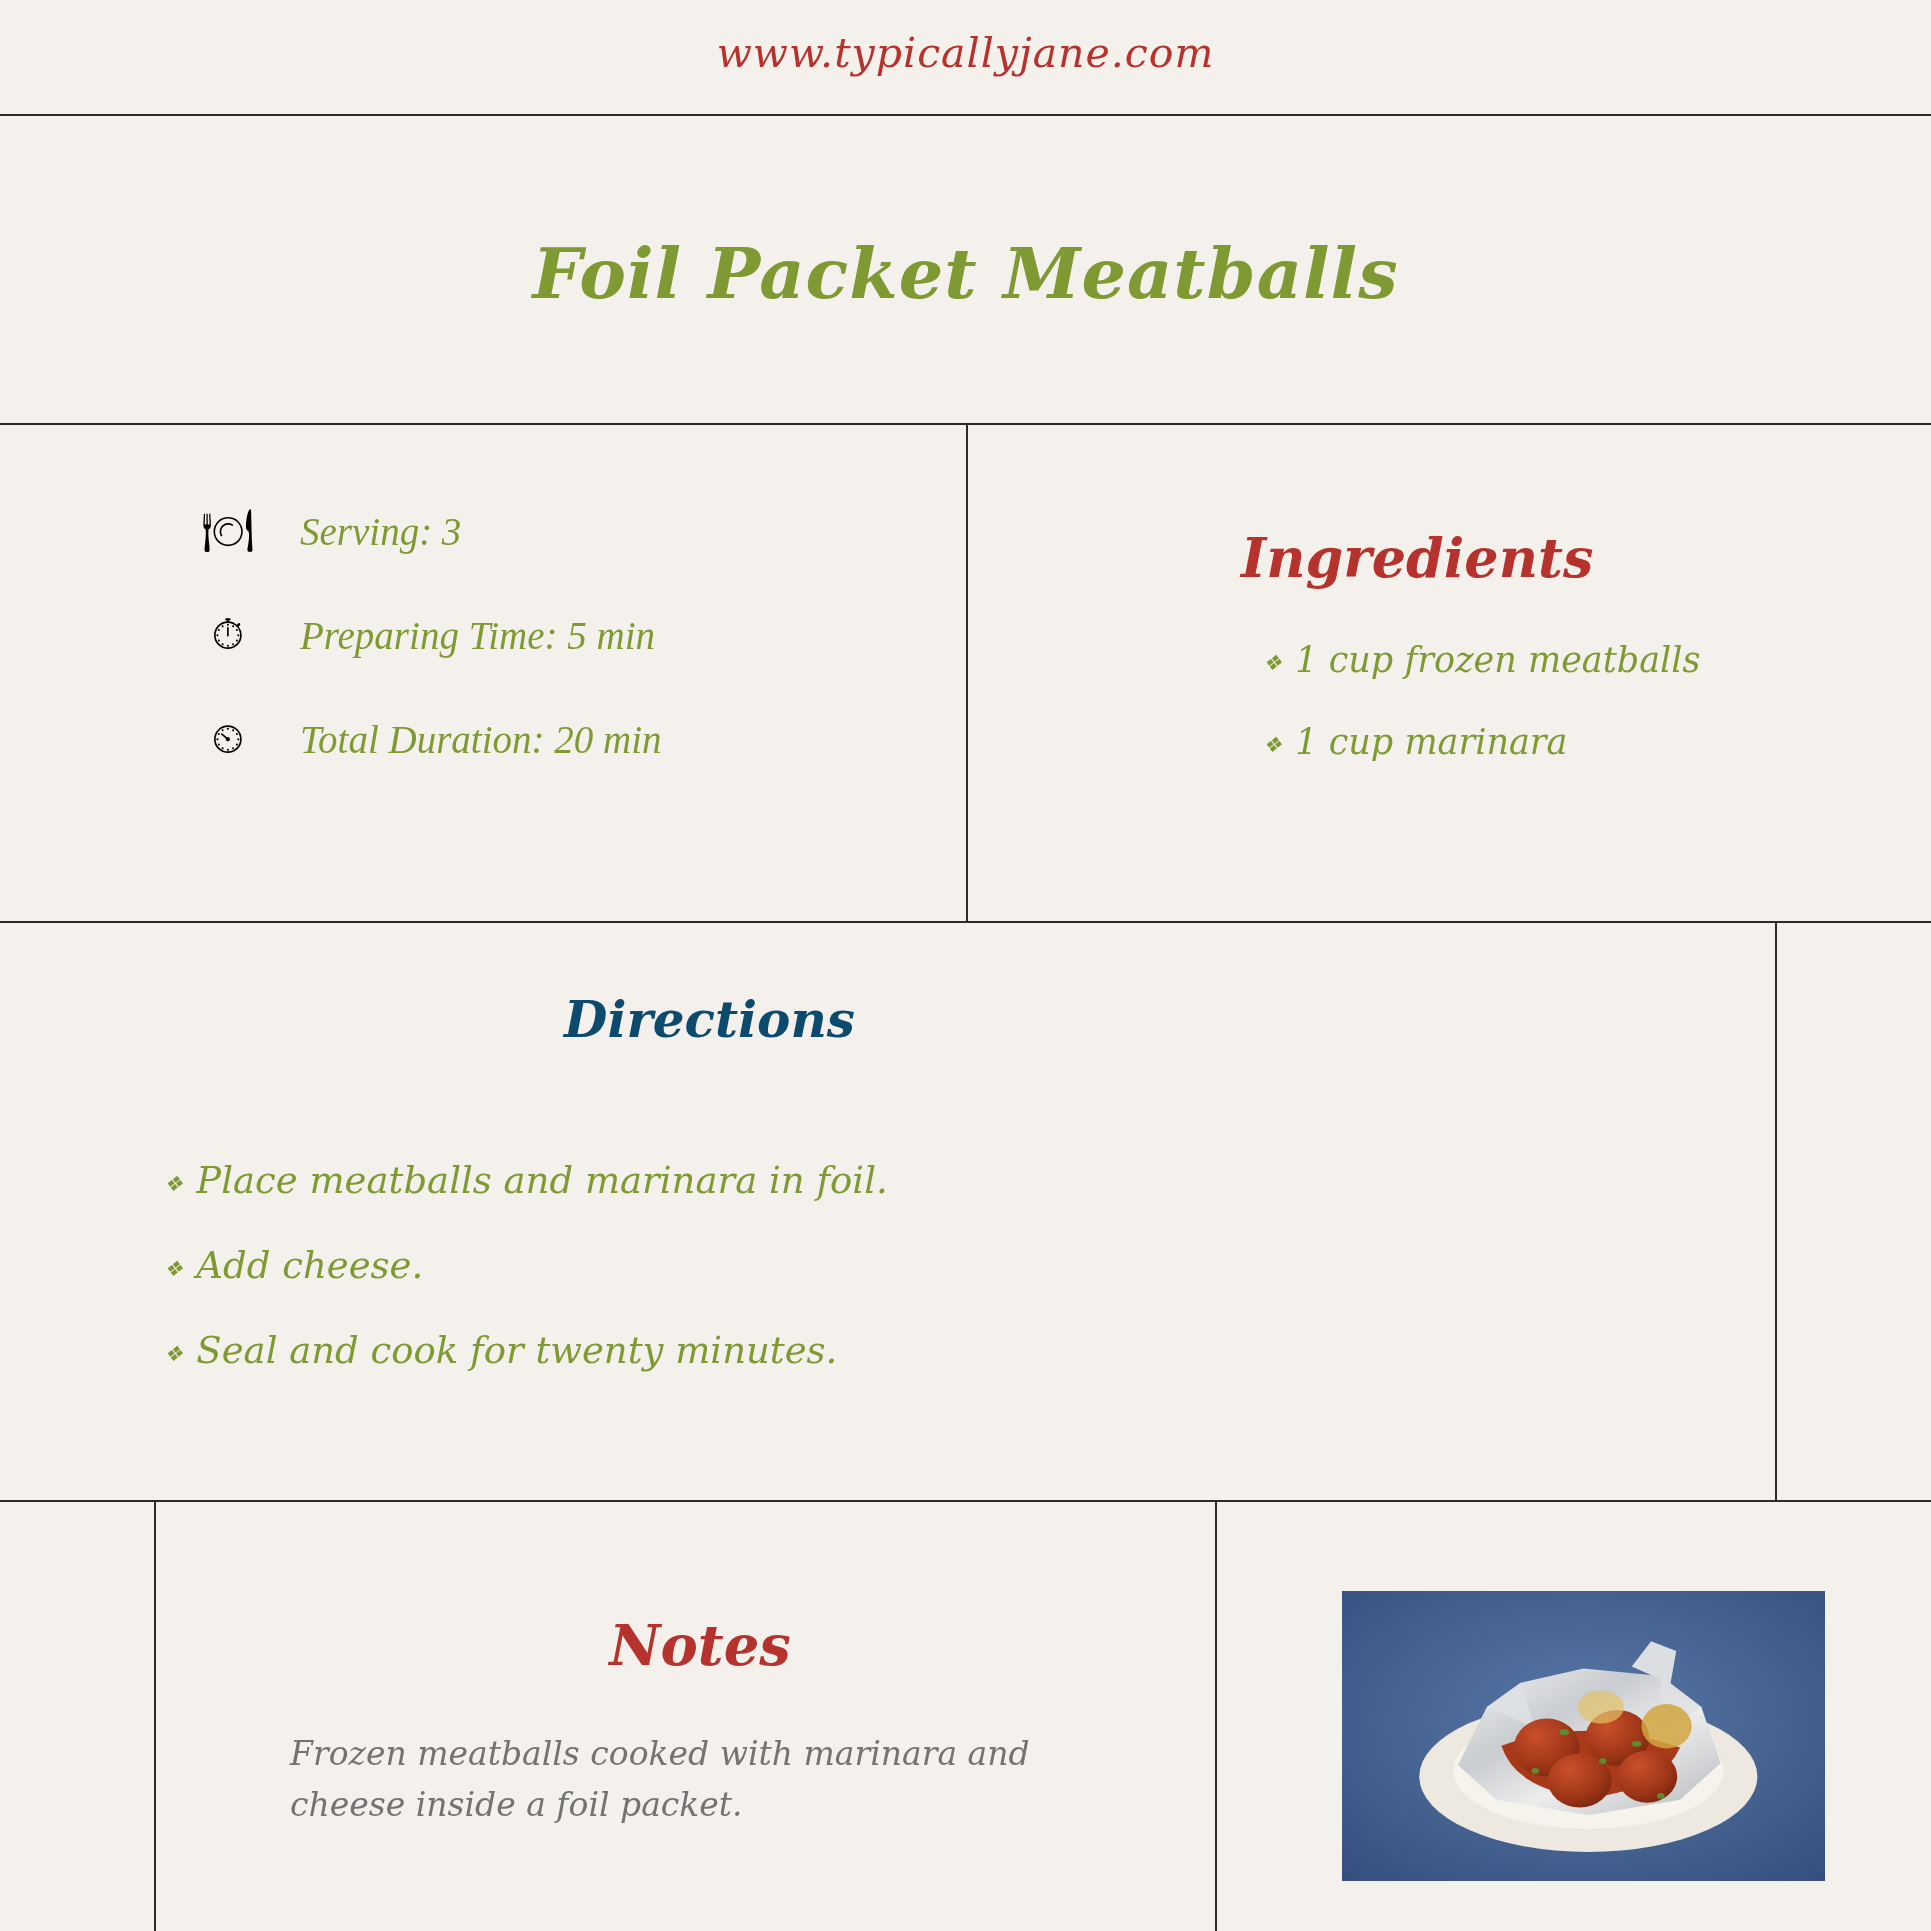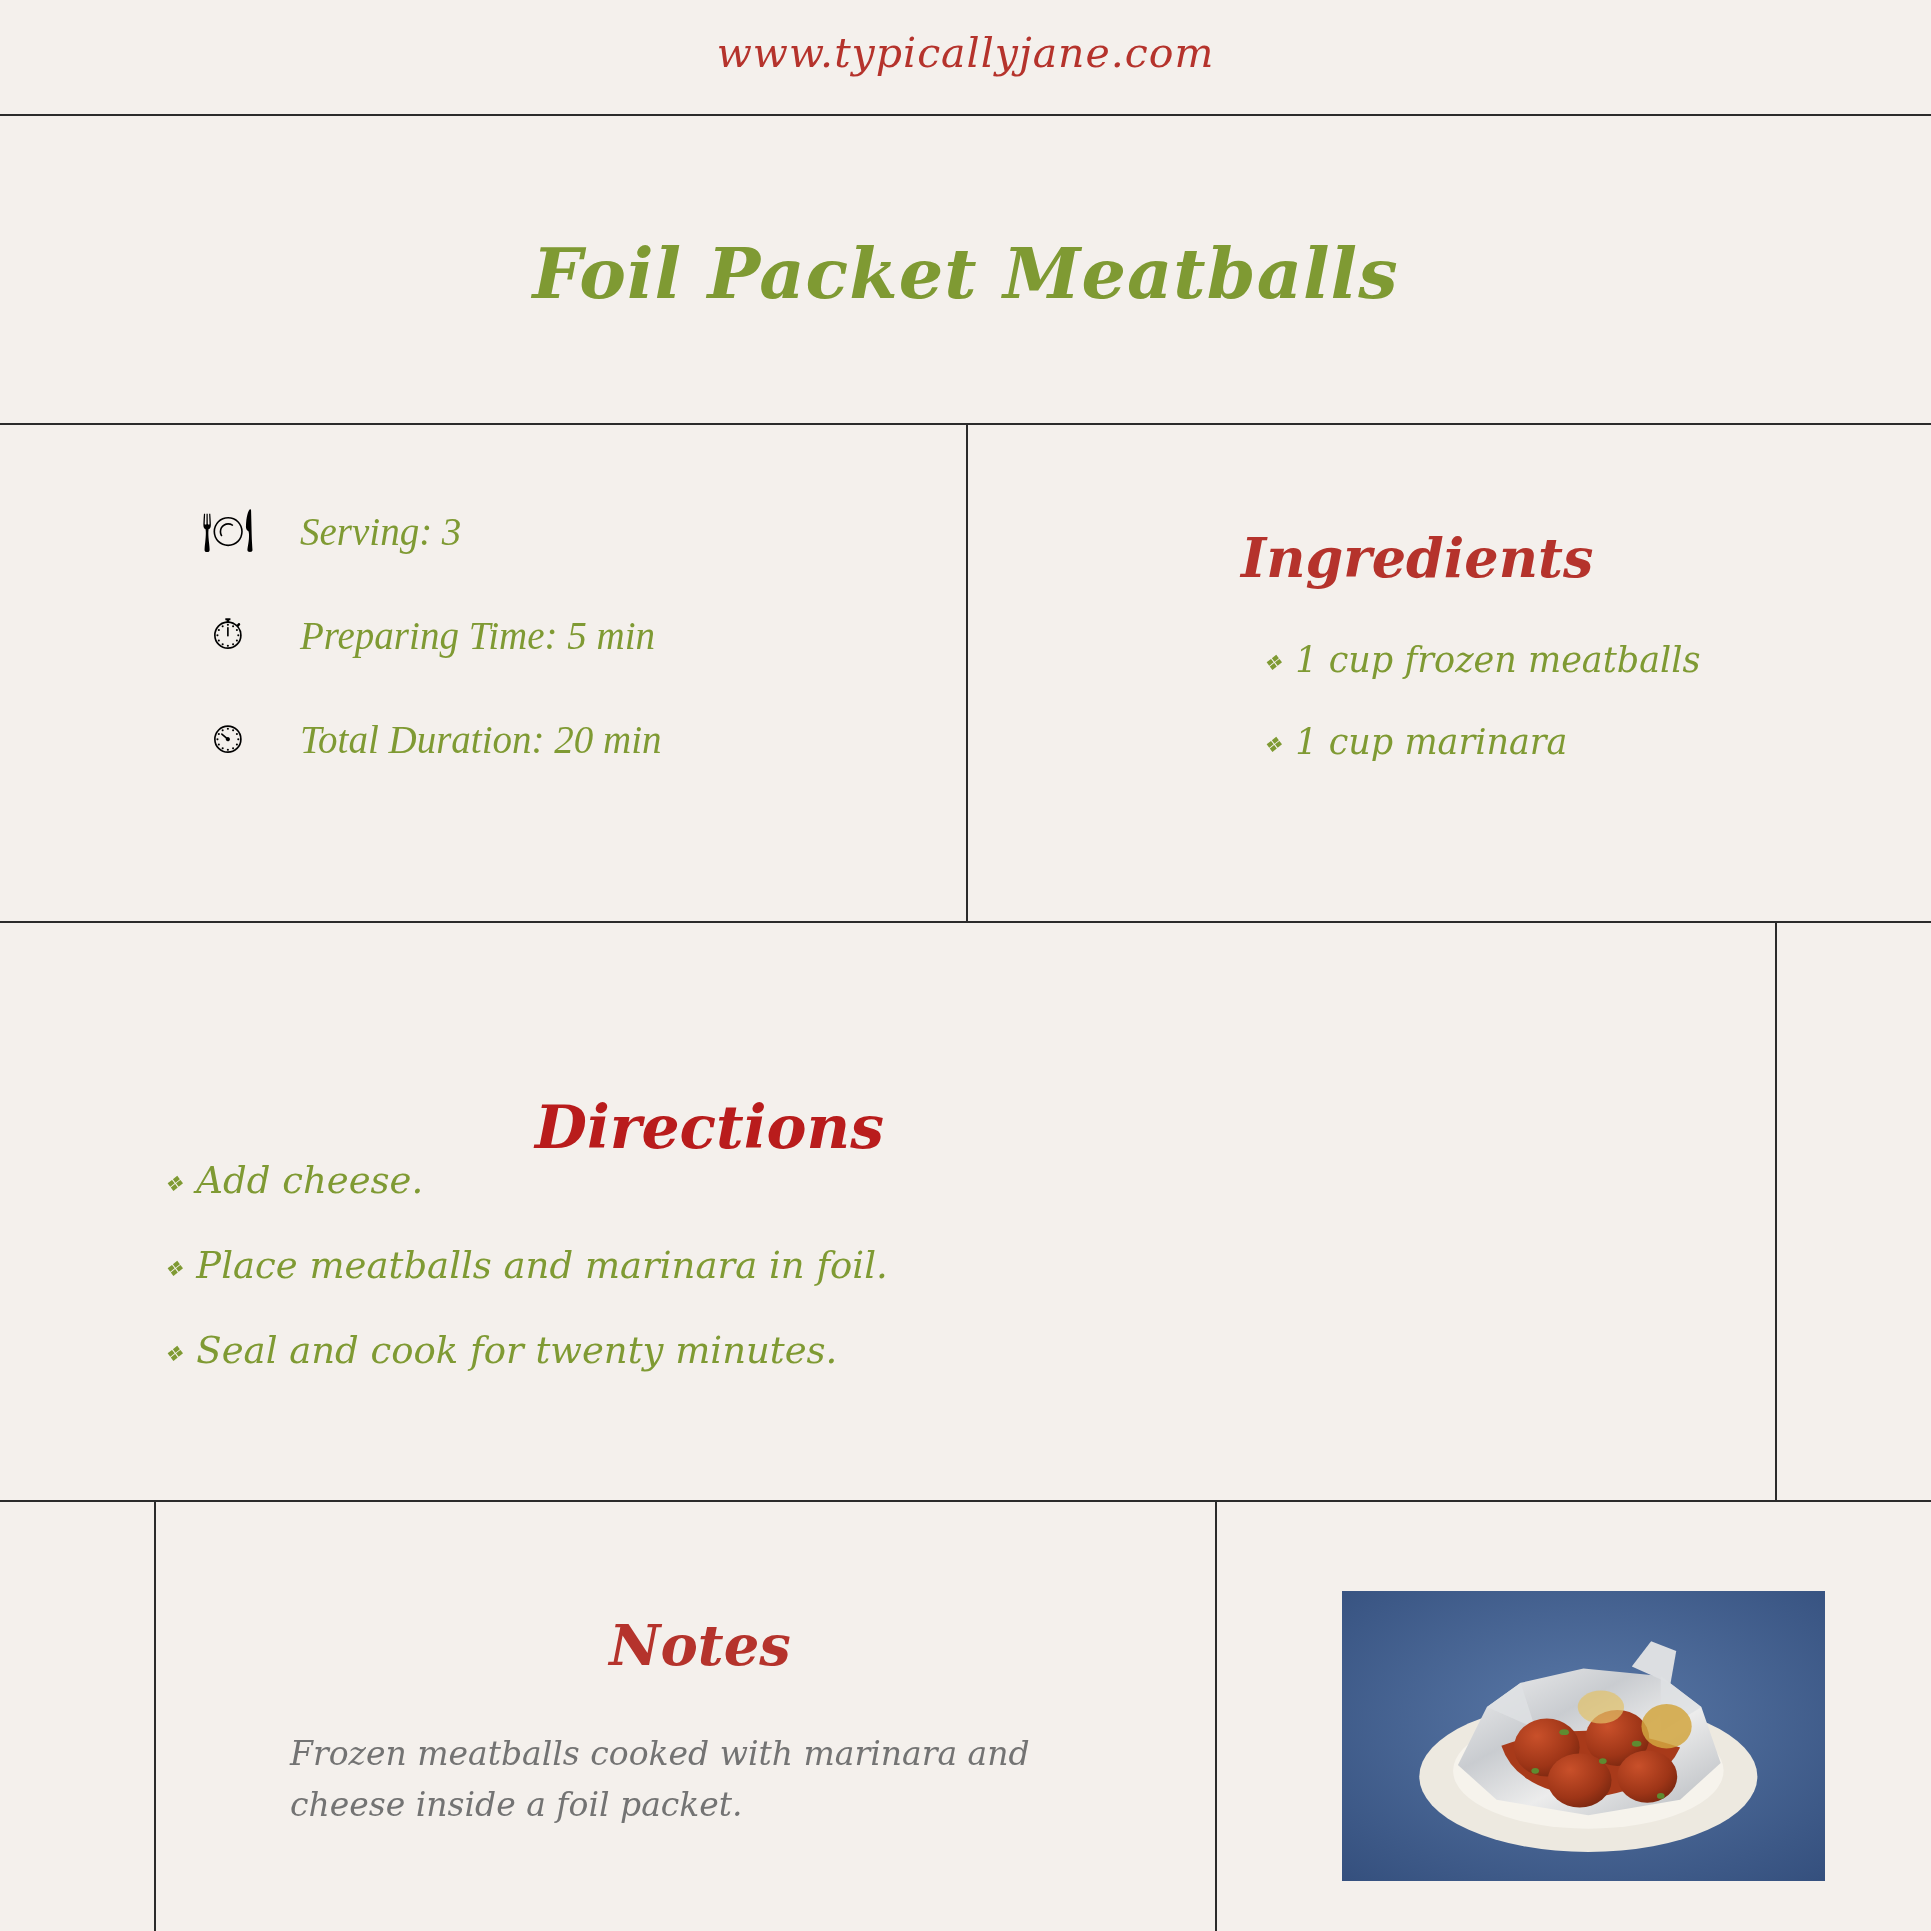--- a/index.html
+++ b/index.html
@@ -170,29 +170,29 @@
   .rule-directions-bottom {
     position: absolute;
     top: 1500px;
     left: 0;
     width: 1931px;
     height: 1.9px;
     background: #2b2b2b;
   }
   .directions-head {
     position: absolute;
-    top: 1092px;
+    top: 990px;
     left: 0;
     width: 1419px;
     text-align: center;
     font-family: "DejaVu Serif", serif;
     font-style: italic;
     font-weight: bold;
-    font-size: 60px;
-    color: #b91c1c;
+    font-size: 50px;
+    color: #0c4a6e;
   }
   .directions-list {
     position: absolute;
     top: 1159px;
     left: 164px;
     margin: 0;
     padding: 0;
     list-style: none;
   }
   .directions-list li {
@@ -299,22 +299,22 @@
     <li><span class="bullet">❖</span><span>1 cup frozen meatballs</span></li>
     <li><span class="bullet">❖</span><span>1 cup marinara</span></li>
   </ul>
 
   <div class="band-directions"></div>
   <div class="vline-directions"></div>
   <div class="rule-directions-bottom"></div>
 
   <div class="directions-head">Directions</div>
   <ul class="directions-list">
+    <li><span class="bullet">❖</span><span>Place meatballs and marinara in foil.</span></li>
     <li><span class="bullet">❖</span><span>Add cheese.</span></li>
-    <li><span class="bullet">❖</span><span>Place meatballs and marinara in foil.</span></li>
     <li><span class="bullet">❖</span><span>Seal and cook for twenty minutes.</span></li>
   </ul>
 
   <div class="band-notes"></div>
   <div class="vline-notes-left"></div>
   <div class="vline-notes-right"></div>
 
   <div class="notes-head">Notes</div>
   <div class="notes-body">Frozen meatballs cooked with marinara and cheese inside a foil packet.</div>
 

